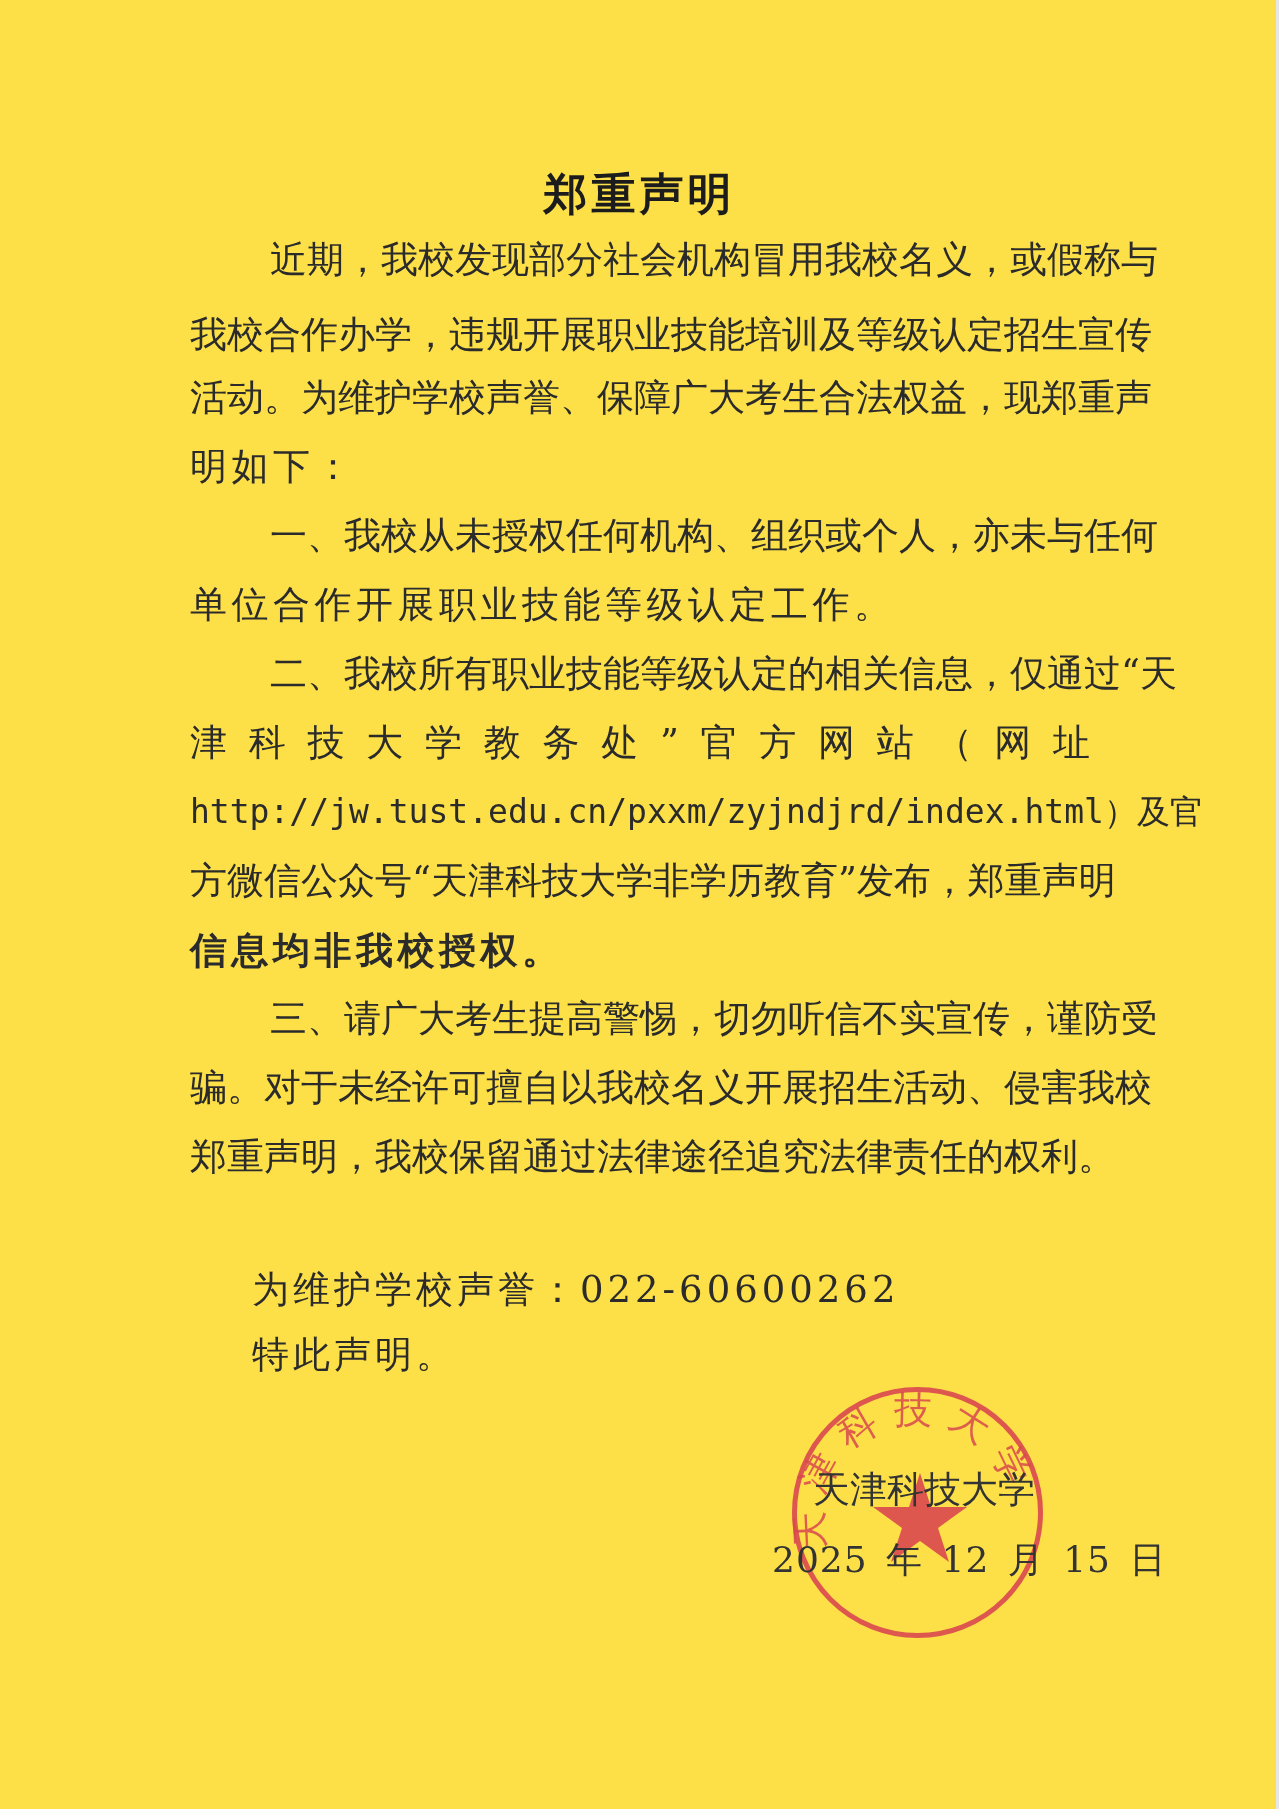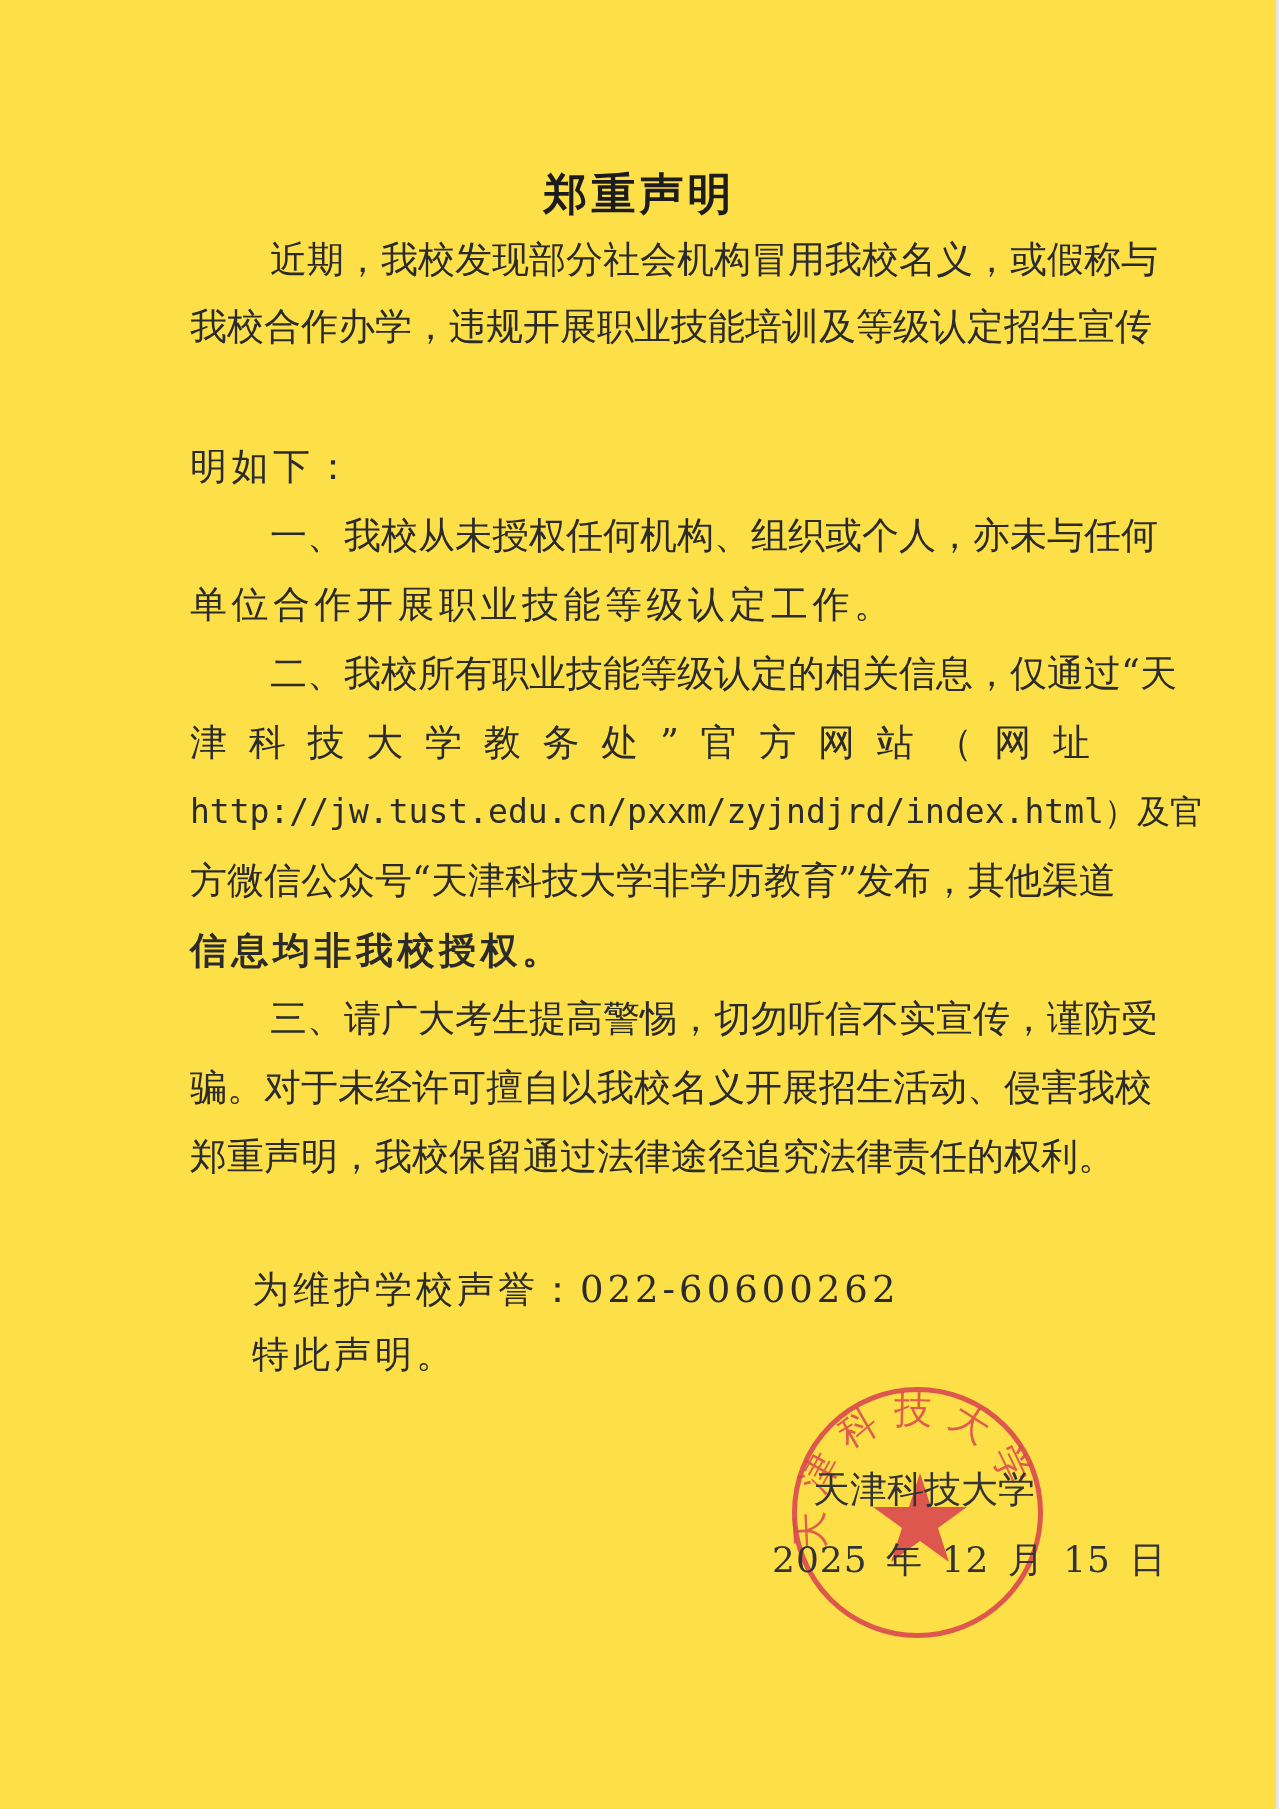--- a/index.html
+++ b/index.html
@@ -32,30 +32,31 @@
 </style>
 </head>
 <body>
 
 <div class="page">
   <div class="edge"></div>
 
   <div class="title">郑重声明</div>
 
   <div class="line indent" style="top:235px;">近期，我校发现部分社会机构冒用我校名义，或假称与</div>
-  <div class="line" style="top:302px;">我校合作办学，违规开展职业技能培训及等级认定招生宣传</div>
+  <div class="line" style="top:310px;">我校合作办学，违规开展职业技能培训及等级认定招生宣传</div>
+  <div class="line" style="top:373px;">活动。为维护学校声誉、保障广大考生合法权益，现郑重声</div>
   <div class="line short" style="top:442px;">明如下：</div>
 
   <div class="line indent" style="top:511px;">一、我校从未授权任何机构、组织或个人，亦未与任何</div>
   <div class="line short" style="top:580px;">单位合作开展职业技能等级认定工作。</div>
 
   <div class="line indent" style="top:649px;">二、我校所有职业技能等级认定的相关信息，仅通过“天</div>
   <div class="line" style="top:718px;">津科技大学教务处”官方网站（网址</div>
   <div class="line url" style="top:787px;">http://jw.tust.edu.cn/pxxm/zyjndjrd/index.html）及官</div>
-  <div class="line" style="top:856px;">方微信公众号“天津科技大学非学历教育”发布，其他渠道</div>
+  <div class="line" style="top:856px;">方微信公众号“天津科技大学非学历教育”发布，郑重声明</div>
   <div class="line short" style="top:925px;font-weight:bold;">信息均非我校授权。</div>
 
   <div class="line indent" style="top:994px;">三、请广大考生提高警惕，切勿听信不实宣传，谨防受</div>
   <div class="line" style="top:1063px;">骗。对于未经许可擅自以我校名义开展招生活动、侵害我校</div>
   <div class="line" style="top:1132px;">郑重声明，我校保留通过法律途径追究法律责任的权利。</div>
 
   <div class="tail" style="top:1265px;">
     <span>为维护学校声誉：</span><span>022-60600262</span>
   </div>
   <div class="tail" style="top:1330px;text-align:right;">特此声明。</div>

